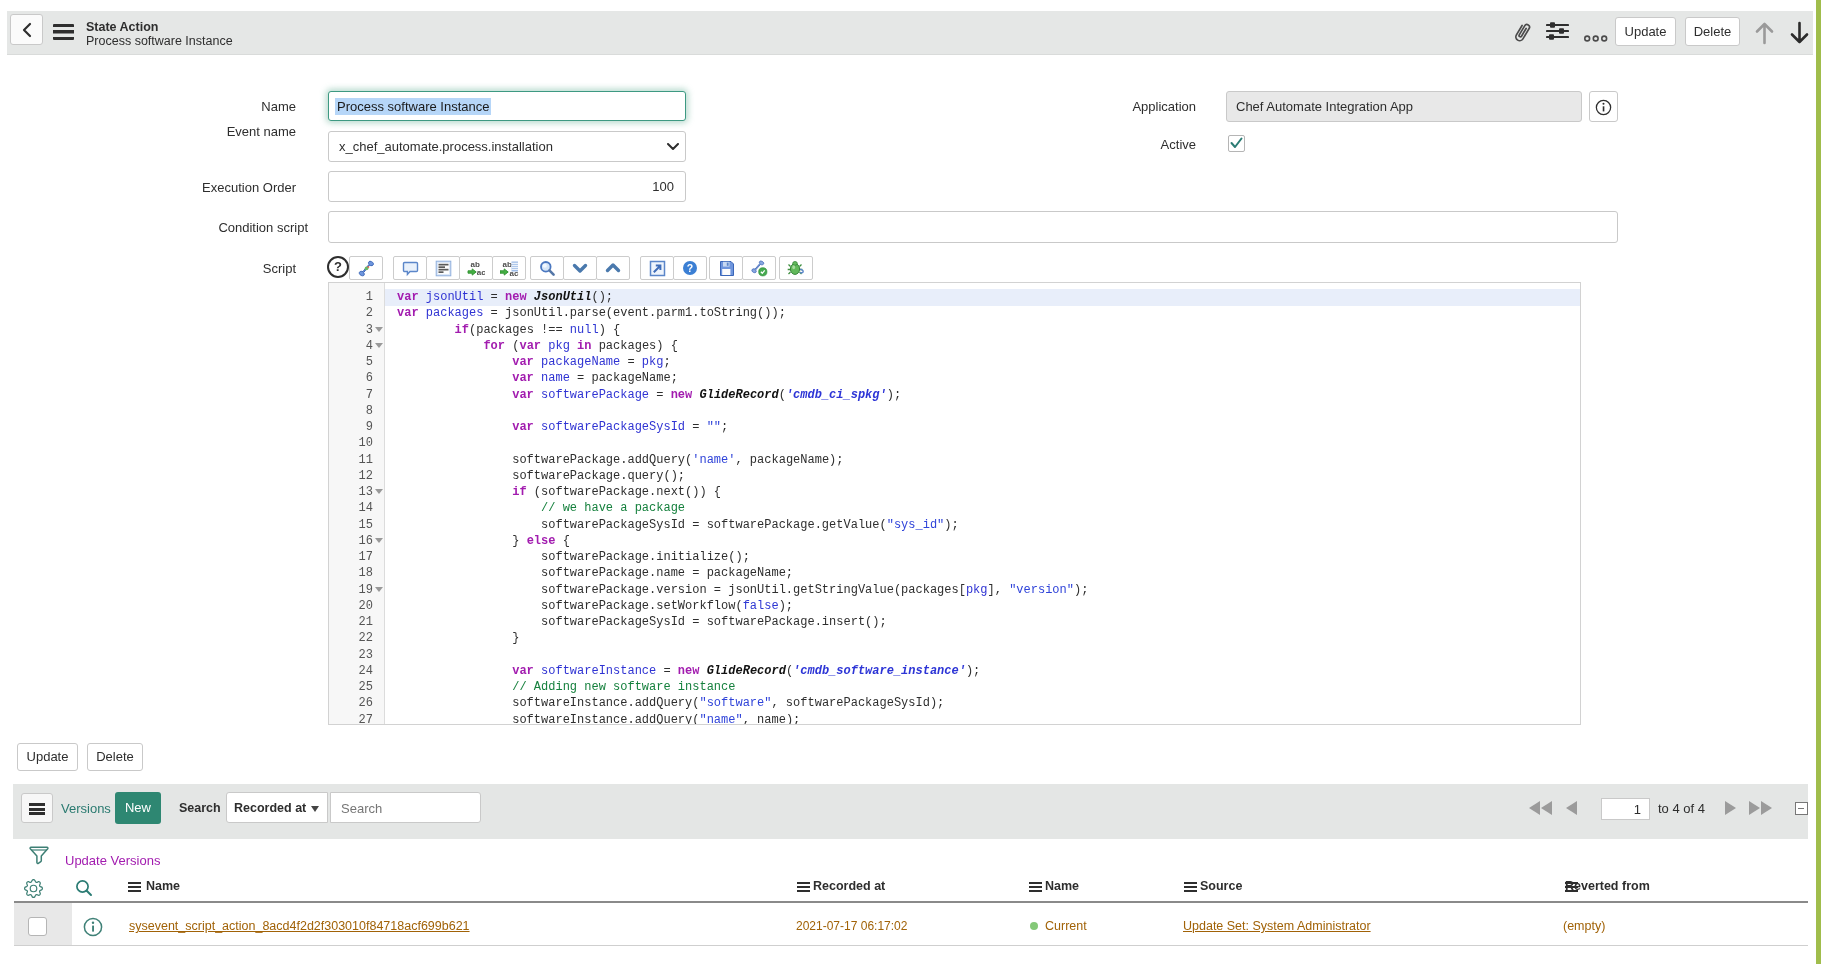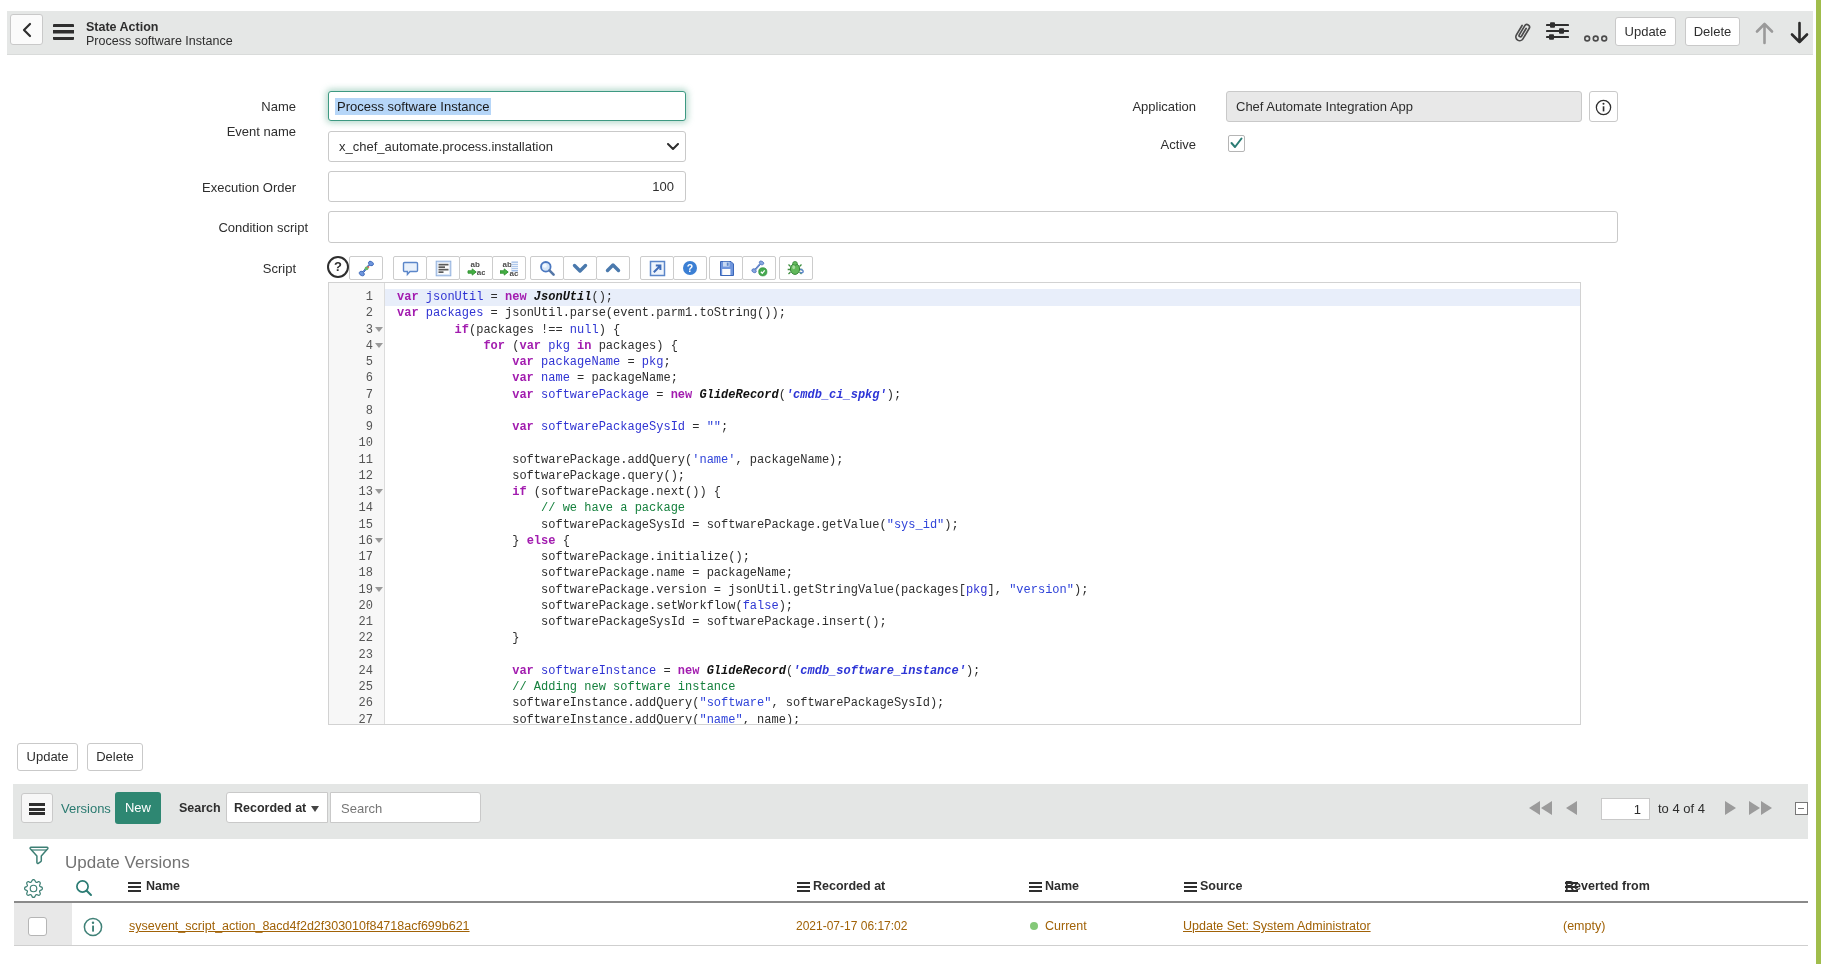--- a/index.html
+++ b/index.html
@@ -303,21 +303,21 @@
 <div class="tri-r" style="left:1749px;top:801px"></div>
 <div class="tri-r" style="left:1761px;top:801px"></div>
 <div class="abs" style="left:1795px;top:802px;width:13px;height:13px;border:1.5px solid #777;background:#fff">
     <div style="position:absolute;left:2px;top:4.5px;width:6px;height:1.5px;background:#777"></div>
   </div>
 
 <svg class="abs" style="left:29px;top:846px" width="20" height="21" viewBox="0 0 20 21">
     <path d="M2 1.2h16c.8 0 1.2.9.7 1.5l-6.4 7.2v4.9c0 .4-.2.7-.5.9l-2.5 1.6c-.6.4-1.4-.05-1.4-.8V9.9L1.3 2.7C.8 2.1 1.2 1.2 2 1.2z" fill="none" stroke="#3d7f74" stroke-width="1.5" stroke-linejoin="round"></path>
     <path d="M2.4 4h15.2" stroke="#3d7f74" stroke-width="1.2"></path>
   </svg>
-<div class="abs" style="left:65px;top:853px;font-size:17px;color:#737373">Update Versions</div>
+<div class="abs" style="left:65px;top:853px;font-size:13px;color:#a21caf">Update Versions</div>
 
 <svg class="abs" style="left:24px;top:879px" width="19" height="19" viewBox="0 0 16 16" fill="#3d7f74">
     <path d="M8 4.754a3.246 3.246 0 1 0 0 6.492 3.246 3.246 0 0 0 0-6.492zM5.754 8a2.246 2.246 0 1 1 4.492 0 2.246 2.246 0 0 1-4.492 0z"></path>
     <path d="M9.796 1.343c-.527-1.79-3.065-1.79-3.592 0l-.094.319a.873.873 0 0 1-1.255.52l-.292-.16c-1.64-.892-3.433.902-2.54 2.541l.159.292a.873.873 0 0 1-.52 1.255l-.319.094c-1.79.527-1.79 3.065 0 3.592l.319.094a.873.873 0 0 1 .52 1.255l-.16.292c-.892 1.64.901 3.434 2.541 2.54l.292-.159a.873.873 0 0 1 1.255.52l.094.319c.527 1.79 3.065 1.79 3.592 0l.094-.319a.873.873 0 0 1 1.255-.52l.292.16c1.64.893 3.434-.902 2.54-2.541l-.159-.292a.873.873 0 0 1 .52-1.255l.319-.094c1.79-.527 1.79-3.065 0-3.592l-.319-.094a.873.873 0 0 1-.52-1.255l.16-.292c.893-1.64-.902-3.433-2.541-2.54l-.292.159a.873.873 0 0 1-1.255-.52l-.094-.319zm-2.633.283c.246-.835 1.428-.835 1.674 0l.094.319a1.873 1.873 0 0 0 2.693 1.115l.291-.16c.764-.415 1.6.42 1.184 1.185l-.159.292a1.873 1.873 0 0 0 1.116 2.692l.318.094c.835.246.835 1.428 0 1.674l-.319.094a1.873 1.873 0 0 0-1.115 2.693l.16.291c.415.764-.42 1.6-1.185 1.184l-.291-.159a1.873 1.873 0 0 0-2.693 1.116l-.094.318c-.246.835-1.428.835-1.674 0l-.094-.319a1.873 1.873 0 0 0-2.692-1.115l-.292.16c-.764.415-1.6-.42-1.184-1.185l.159-.291A1.873 1.873 0 0 0 1.945 8.93l-.319-.094c-.835-.246-.835-1.428 0-1.674l.319-.094A1.873 1.873 0 0 0 3.06 4.377l-.16-.292c-.415-.764.42-1.6 1.185-1.184l.292.159a1.873 1.873 0 0 0 2.692-1.115l.094-.319z"></path>
   </svg>
 <svg class="abs" style="left:75px;top:879px" width="18" height="18" viewBox="0 0 18 18">
     <circle cx="7.5" cy="7.5" r="5.6" fill="none" stroke="#2b7c74" stroke-width="1.7"></circle>
     <path d="M11.7 11.7l4.3 4.3" stroke="#2b7c74" stroke-width="2" stroke-linecap="round"></path>
   </svg>
 <div class="bars" style="left:128px;top:882px"></div>

